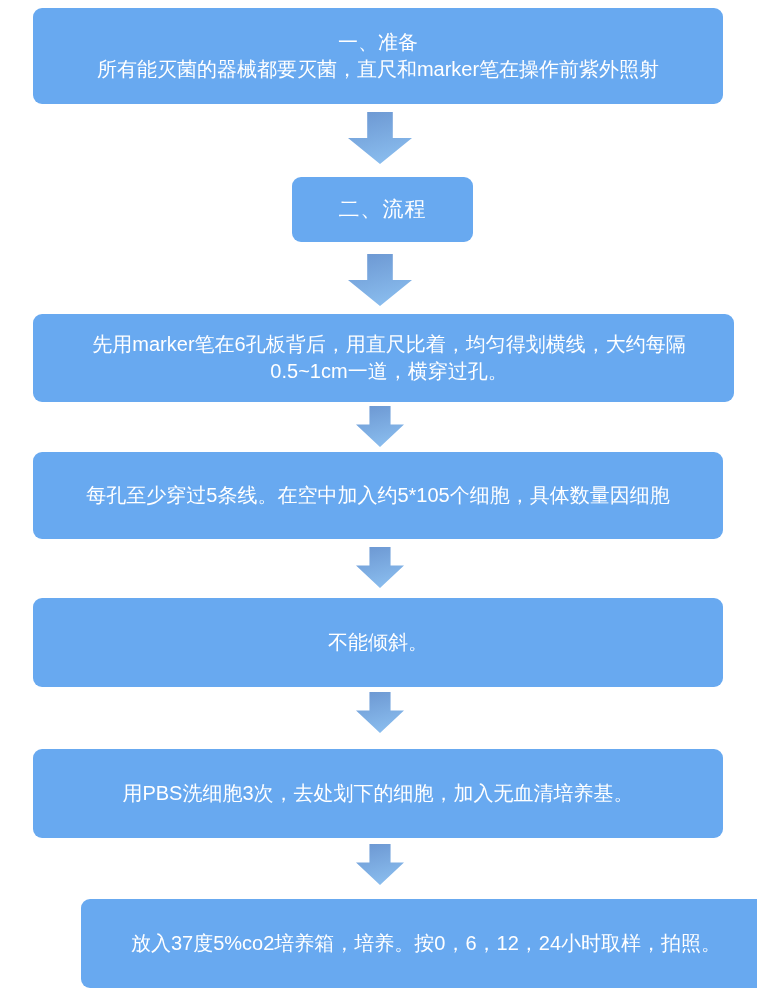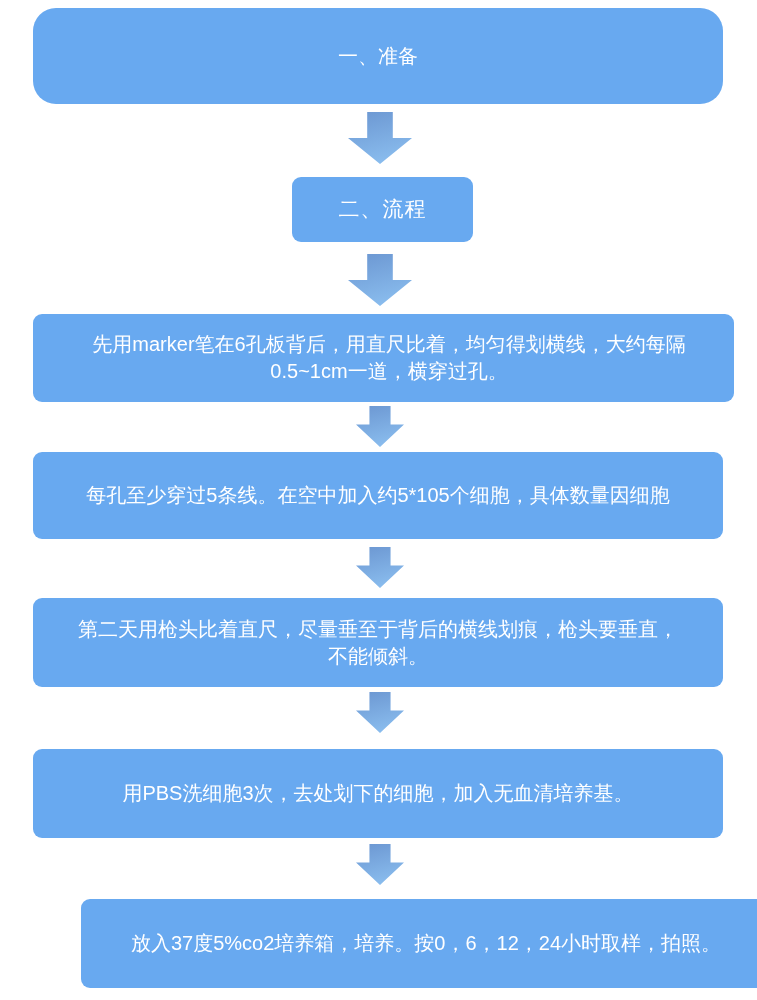--- a/index.html
+++ b/index.html
@@ -8,21 +8,21 @@
     font-family:"Liberation Sans","DejaVu Sans",sans-serif;
   }
   .node{
     position:absolute;left:33px;width:690px;
     background:var(--box_fill,#68a9f0);
     border-radius:9px;color:var(--text,#ffffff);
     display:flex;flex-direction:column;justify-content:center;align-items:center;
     text-align:center;font-size:20px;line-height:27px;font-weight:400;
   }
   .node .line{white-space:nowrap;}
-  .n1{top:8px;height:96px;border-radius:23px;}
+  .n1{top:8px;height:96px;}
   .n2{left:292px;top:177px;width:181px;height:65px;font-size:21px;letter-spacing:1px;font-family:Liberation Serif, serif;}
   .n3{top:314px;height:88px;padding-left:11px;}
   .n4{top:452px;height:87px;gap:12px;}
   .n5{top:598px;height:89px;}
   .n6{top:749px;height:89px;}
   .n7{top:899px;height:89px;margin-left:48px;}
   .arrow{
     position:absolute;left:380px;transform:translateX(-50%);
     background:linear-gradient(165deg,var(--arrow_from,#6b96d1) 0%,var(--arrow_to,#8ec2f2) 100%);
   }
@@ -39,20 +39,21 @@
   .a3{top:406px;}
   .a4{top:547px;}
   .a5{top:692px;}
   .a6{top:844px;height:47px;}
 </style>
 </head>
 <body>
 
 <div class="node n1">
   <div class="line">一、准备</div>
+  <div class="line">所有能灭菌的器械都要灭菌，直尺和marker笔在操作前紫外照射</div>
 </div>
 
 <div class="arrow big a1"></div>
 
 <div class="node n2">
   <div class="line">二、流程</div>
 </div>
 
 <div class="arrow big a2"></div>
 
@@ -63,21 +64,20 @@
 
 <div class="arrow small a3"></div>
 
 <div class="node n4">
   <div class="line">每孔至少穿过5条线。在空中加入约5*105个细胞，具体数量因细胞</div>
 </div>
 
 <div class="arrow small a4"></div>
 
 <div class="node n5">
-  <div class="line">第二天用枪头比着直尺，尽量垂至于背后的横线划痕，枪头要垂直，</div>
   <div class="line">不能倾斜。</div>
 </div>
 
 <div class="arrow small a5"></div>
 
 <div class="node n6">
   <div class="line">用PBS洗细胞3次，去处划下的细胞，加入无血清培养基。</div>
 </div>
 
 <div class="arrow small a6"></div>

